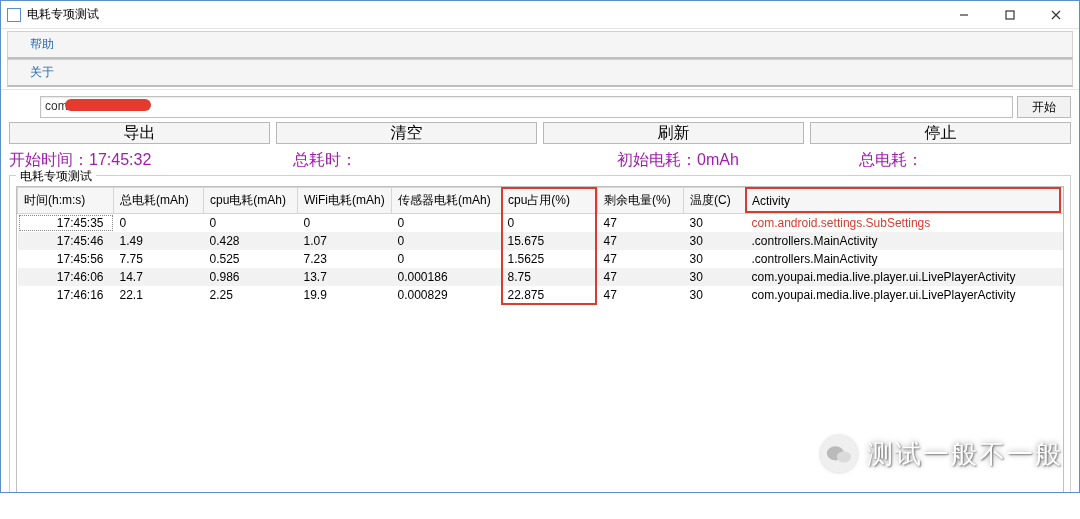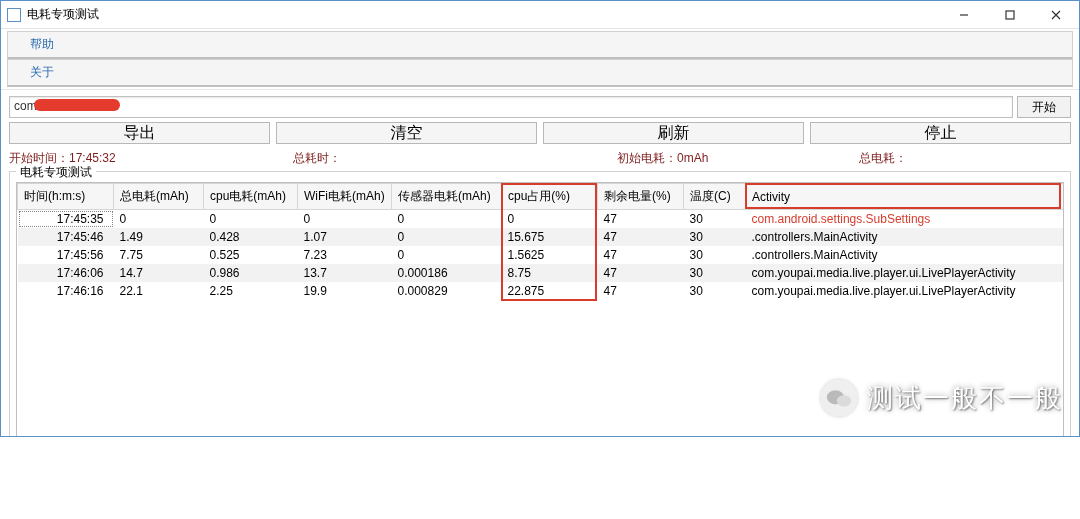--- a/index.html
+++ b/index.html
@@ -1,35 +1,35 @@
 <!DOCTYPE html>
 <html><head>
 <meta charset="utf-8">
 <style>
 * { box-sizing: border-box; margin: 0; padding: 0; }
 body { font-family: "Microsoft YaHei", "SimSun", sans-serif; font-size: 12px; background: #fff; color: #000; }
-.window { width: 1080px; height: 437px; background: #fff; border: 1px solid #5a8fc8; position: relative; overflow: hidden; }
+.window { width: 1080px; height: 493px; background: #fff; border: 1px solid #5a8fc8; position: relative; overflow: hidden; }
 .titlebar { height: 28px; display: flex; align-items: center; background: #fff; border-bottom: 1px solid #e5e5e5; padding-left: 6px; }
 .title-icon { width: 14px; height: 14px; border: 1px solid #5a8fc8; margin-right: 6px; background: #fff; }
 .title-text { flex: 1; font-size: 12px; }
 .winbtns { display: flex; height: 100%; }
 .winbtn { width: 46px; height: 100%; display: flex; align-items: center; justify-content: center; cursor: default; }
 .winbtn svg { width: 10px; height: 10px; stroke: #333; stroke-width: 1.2; fill: none; }
 .menubar { display: flex; padding: 2px 6px; border-bottom: 1px solid #e5e5e5; gap: 0; flex-direction: column; }
 .menutab { border: 1px solid #d0d0d0; border-bottom: 2px solid #bfbfbf; padding: 4px 22px; background: #f5f5f5; color: #2b6bb1; cursor: pointer; }
 .body-pad { padding: 6px 8px 8px 8px; }
-.input-row { display: flex; gap: 4px; margin-bottom: 4px; }
+.input-row { display: flex; gap: 4px; margin-bottom: 4px; margin-left: 31px; }
 .pkg-input { flex: 1; height: 22px; border: 1px solid #c0c0c0; box-shadow: inset 0 1px 2px rgba(0,0,0,.1); padding: 0 6px; font-size: 12px; position: relative; }
 .pkg-text { position: absolute; top: 2px; left: 4px; color: #333; }
 .redact { position: absolute; top: 2px; left: 24px; width: 86px; height: 12px; background: #e53a2e; border-radius: 6px; }
 .start-btn { width: 54px; height: 22px; border: 1px solid #b8b8b8; background: #f2f2f2; cursor: pointer; font-size: 12px; }
 .btn-row { display: flex; gap: 6px; margin-bottom: 4px; }
 .big-btn { flex: 1; height: 22px; border: 1px solid #b8b8b8; background: #f5f5f5; cursor: pointer; font-size: 16px; }
 .info-row { display: flex; padding: 2px 0 2px 0; }
-.info-cell { font-size: 12px; color: #7f1d1d; }
+.info-cell { font-size: 16px; color: #a21caf; }
 .c1 { width: 284px; }
 .c2 { width: 324px; }
 .c3 { width: 242px; }
 .c4 { flex: 1; }
 .fieldset { border: 1px solid #d0d0d0; margin: 2px 0 0 0; padding: 10px 6px 6px 6px; position: relative; height: 408px; }
 .fieldset-legend { position: absolute; top: -8px; left: 6px; background: #fff; padding: 0 4px; font-size: 12px; }
 .table-wrap { border: 1px solid #c0c0c0; height: 100%; overflow: auto; background: #fff; position: relative; }
 table { border-collapse: collapse; width: 100%; table-layout: fixed; }
 th { background: #f6f6f6; border: 1px solid #d6d6d6; padding: 4px 6px; text-align: left; font-weight: normal; font-size: 12px; height: 24px; white-space: nowrap; overflow: hidden; }
 td { border: 0; padding: 2px 6px; font-size: 12px; height: 18px; white-space: nowrap; overflow: hidden; }

